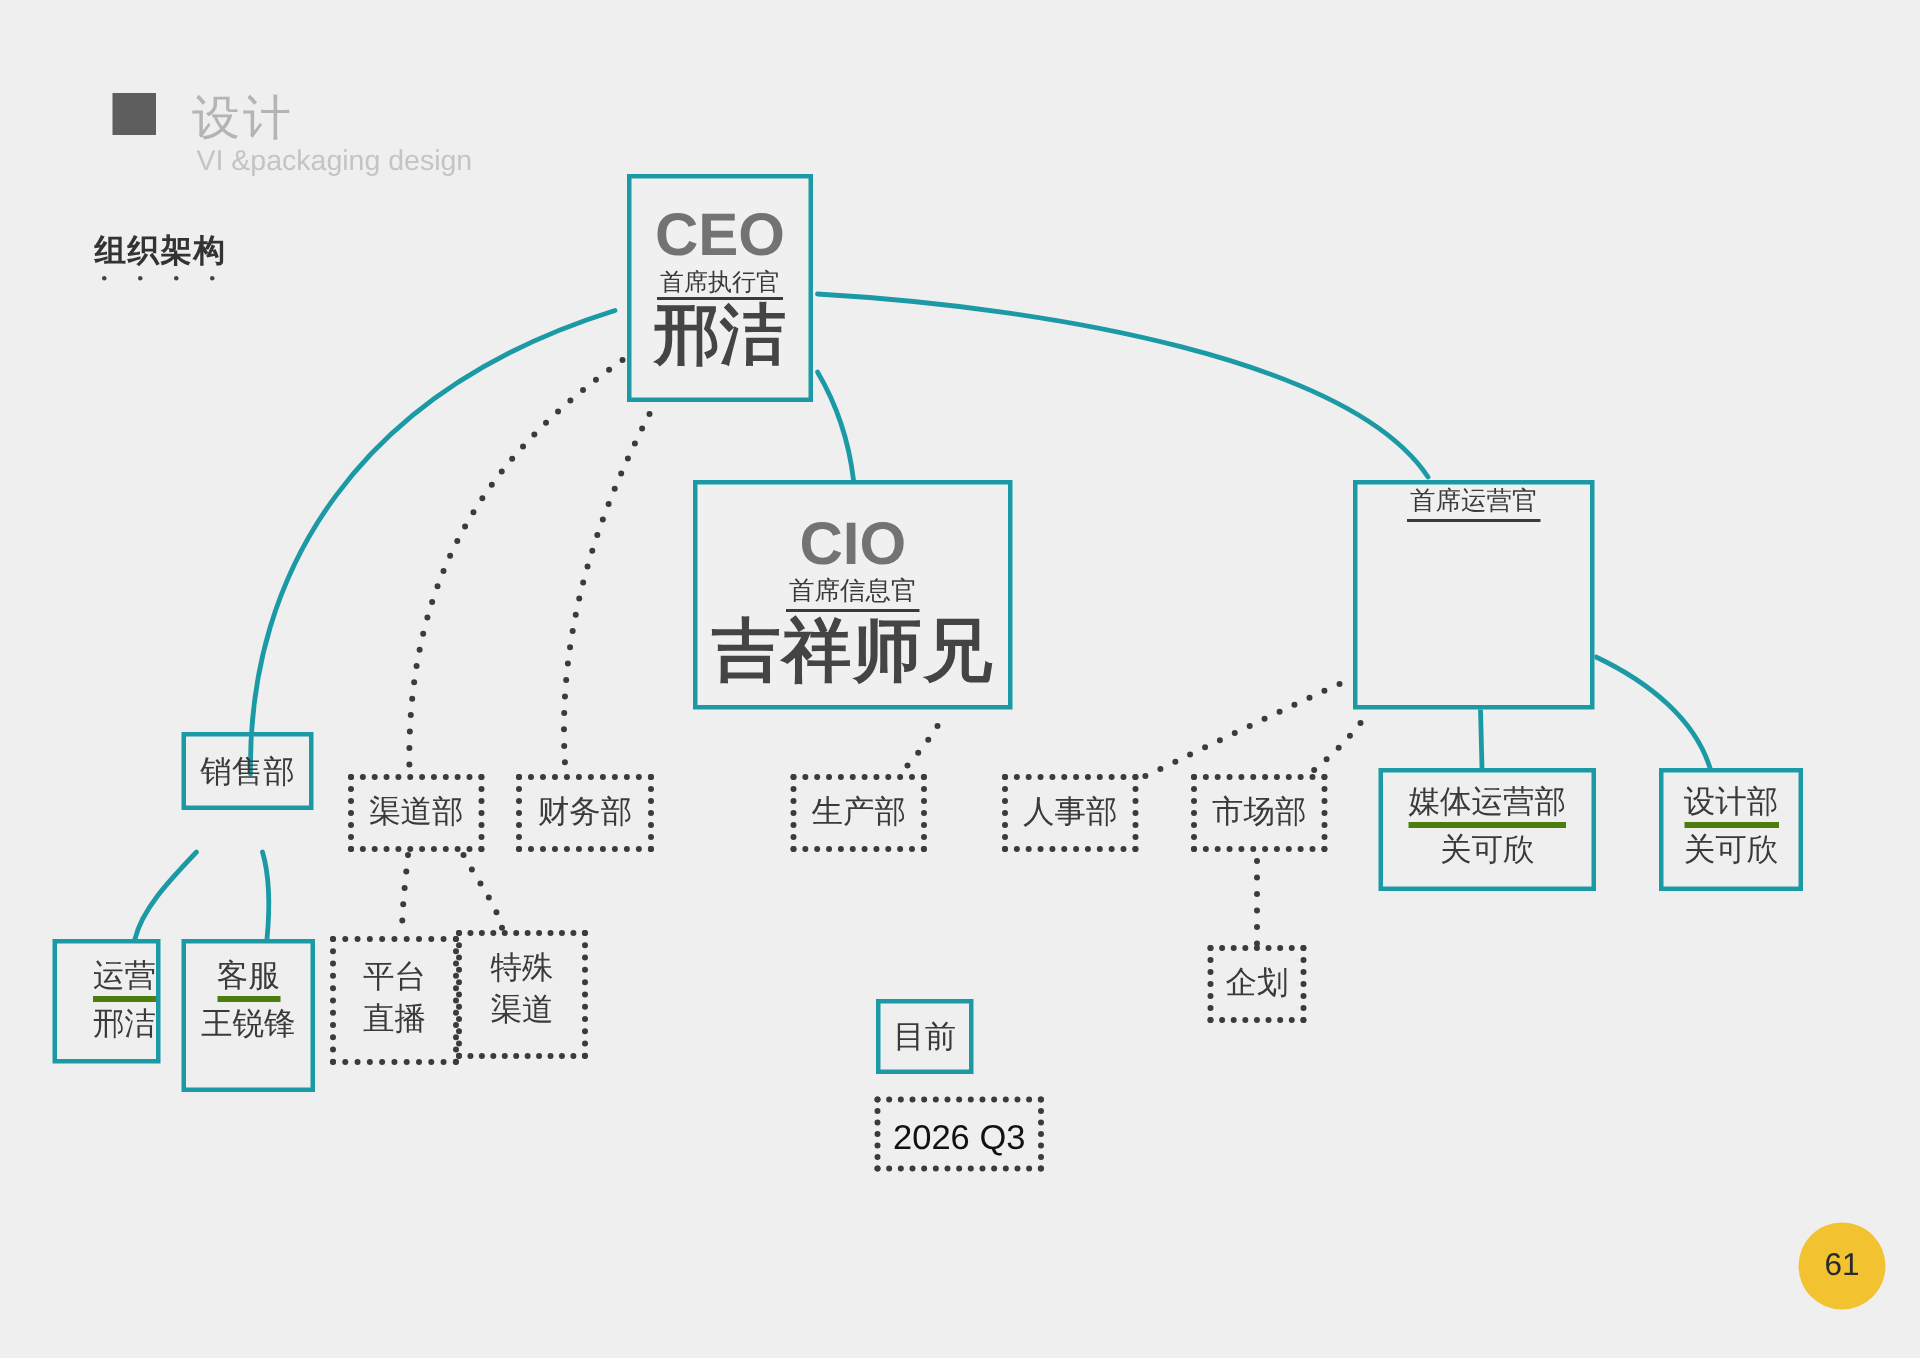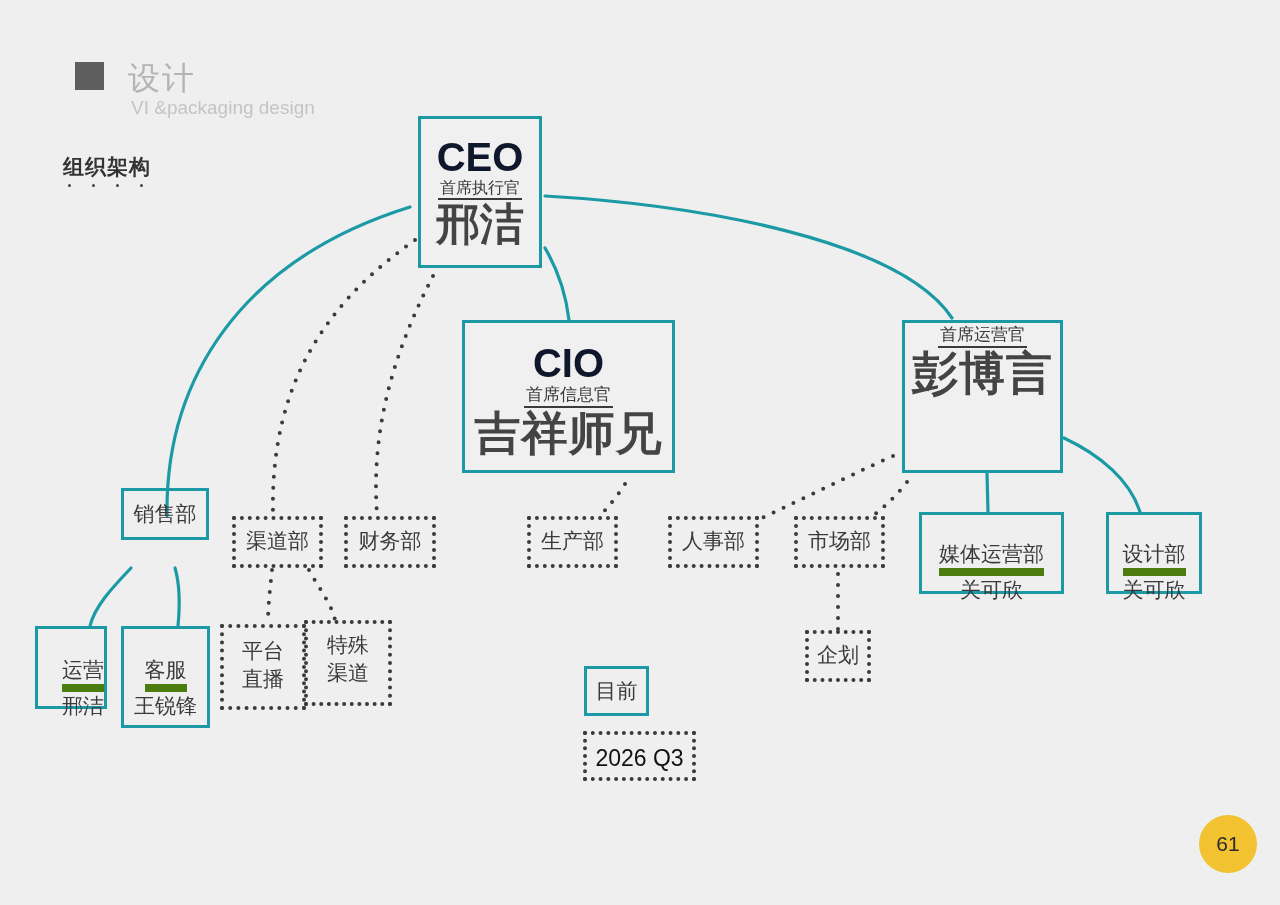--- a/index.html
+++ b/index.html
@@ -14,21 +14,21 @@
 
     .header-square { left: 75px; top: 62px; width: 29px; height: 28px; background: #5e5e5e; }
     .header-title { left: 128px; top: 58px; font-size: 32px; color: #b4b4b4; font-weight: 300; letter-spacing: 2px; line-height: 40px; }
     .header-sub { left: 131px; top: 98px; font-size: 19px; color: #c4c4c4; font-family: "Liberation Sans", sans-serif; line-height: 20px; }
     .section-title { left: 63px; top: 153px; font-size: 21px; color: #333; font-weight: bold; line-height: 28px; letter-spacing: 1px; }
     .section-dots { left: 68px; top: 184px; width: 90px; height: 4px; }
     .section-dots span { position: absolute; top: 0; width: 3px; height: 3px; background: #444; border-radius: 50%; }
 
     
     .exec { position: absolute; border: 3px solid #1b9aa5; background: #f0f0f0; box-sizing: border-box; text-align: center; }
-    .exec .role { color: #0f172a; font-family: "Liberation Sans", sans-serif; font-weight: bold; line-height: 1; }
+    .exec .role { color: #737373; font-family: "Liberation Sans", sans-serif; font-weight: bold; line-height: 1; }
     .exec .subtitle { display: inline-block; color: #3a3a3a; border-bottom: 2px solid #3a3a3a; line-height: 1.15; padding: 0 2px 1px; }
     .exec .name { color: #444; font-weight: bold; line-height: 1; }
 
     #ceo { left: 418px; top: 116px; width: 124px; height: 152px; }
     #ceo .role { font-size: 40px; margin-top: 18px; }
     #ceo .subtitle { font-size: 16px; margin-top: 2px; }
     #ceo .name { font-size: 44px; margin-top: 2px; }
 
     #cio { left: 462px; top: 320px; width: 213px; height: 153px; }
     #cio .role { font-size: 40px; margin-top: 20px; }
@@ -38,21 +38,21 @@
     #coo { left: 902px; top: 320px; width: 161px; height: 153px; }
     #coo .role { font-size: 40px; margin-top: 20px; }
     #coo .subtitle { font-size: 17px; margin-top: 2px; }
     #coo .name { font-size: 46px; margin-top: 2px; letter-spacing: 1px; }
 
     
     .node { position: absolute; box-sizing: border-box; text-align: center; font-size: 21px; color: #3a3a3a; background: transparent; }
     .node.solid { border: 3px solid #1b9aa5; }
     .node.dotted { border: 4px dotted #3b3b3b; }
     .node .line1 { display: block; line-height: 1.3; }
-    .node .line1.underlined { display: inline-block; border-bottom: 8px solid #4d7c0f; margin-top: 20px; }
+    .node .line1.underlined { display: inline-block; border-bottom: 4px solid #4d7c0f; }
     .node .line2 { display: block; line-height: 1.35; }
 
     #dept-sales { left: 121px; top: 488px; width: 88px; height: 52px; padding-top: 10px; }
     #dept-channel { left: 232px; top: 516px; width: 91px; height: 52px; padding-top: 8px; }
     #dept-finance { left: 344px; top: 516px; width: 92px; height: 52px; padding-top: 8px; }
     #dept-production { left: 527px; top: 516px; width: 91px; height: 52px; padding-top: 8px; }
     #dept-hr { left: 668px; top: 516px; width: 91px; height: 52px; padding-top: 8px; }
     #dept-marketing { left: 794px; top: 516px; width: 91px; height: 52px; padding-top: 8px; }
     #dept-media { left: 919px; top: 512px; width: 145px; height: 82px; padding-top: 6px; }
     #dept-design { left: 1106px; top: 512px; width: 96px; height: 82px; padding-top: 6px; }
@@ -111,21 +111,20 @@
 </div>
 
 <div class="exec" id="cio">
   <div class="role">CIO</div>
   <div class="subtitle">首席信息官</div>
   <div class="name">吉祥师兄</div>
 </div>
 
 <div class="exec" id="coo">
   <div class="subtitle">首席运营官</div>
-  <div class="name">彭博言</div>
 </div>
 
 <div class="node solid" id="dept-sales">
   <span class="line1">销售部</span>
 </div>
 <div class="node dotted" id="dept-channel">
   <span class="line1">渠道部</span>
 </div>
 <div class="node dotted" id="dept-finance">
   <span class="line1">财务部</span>

